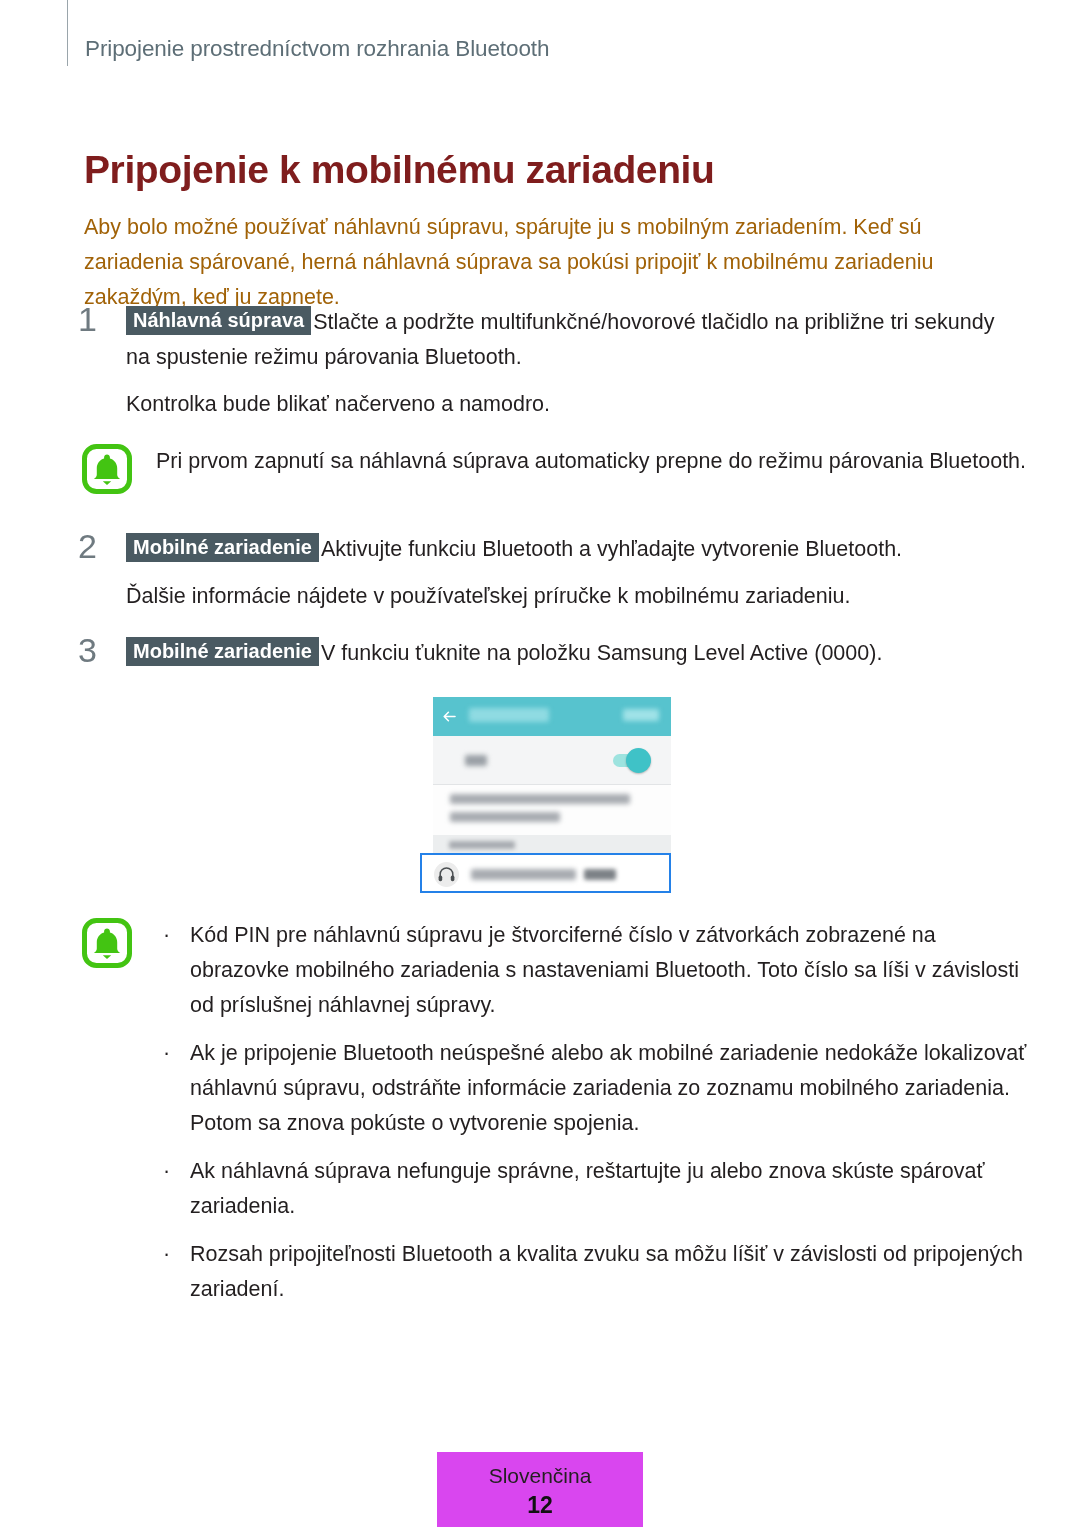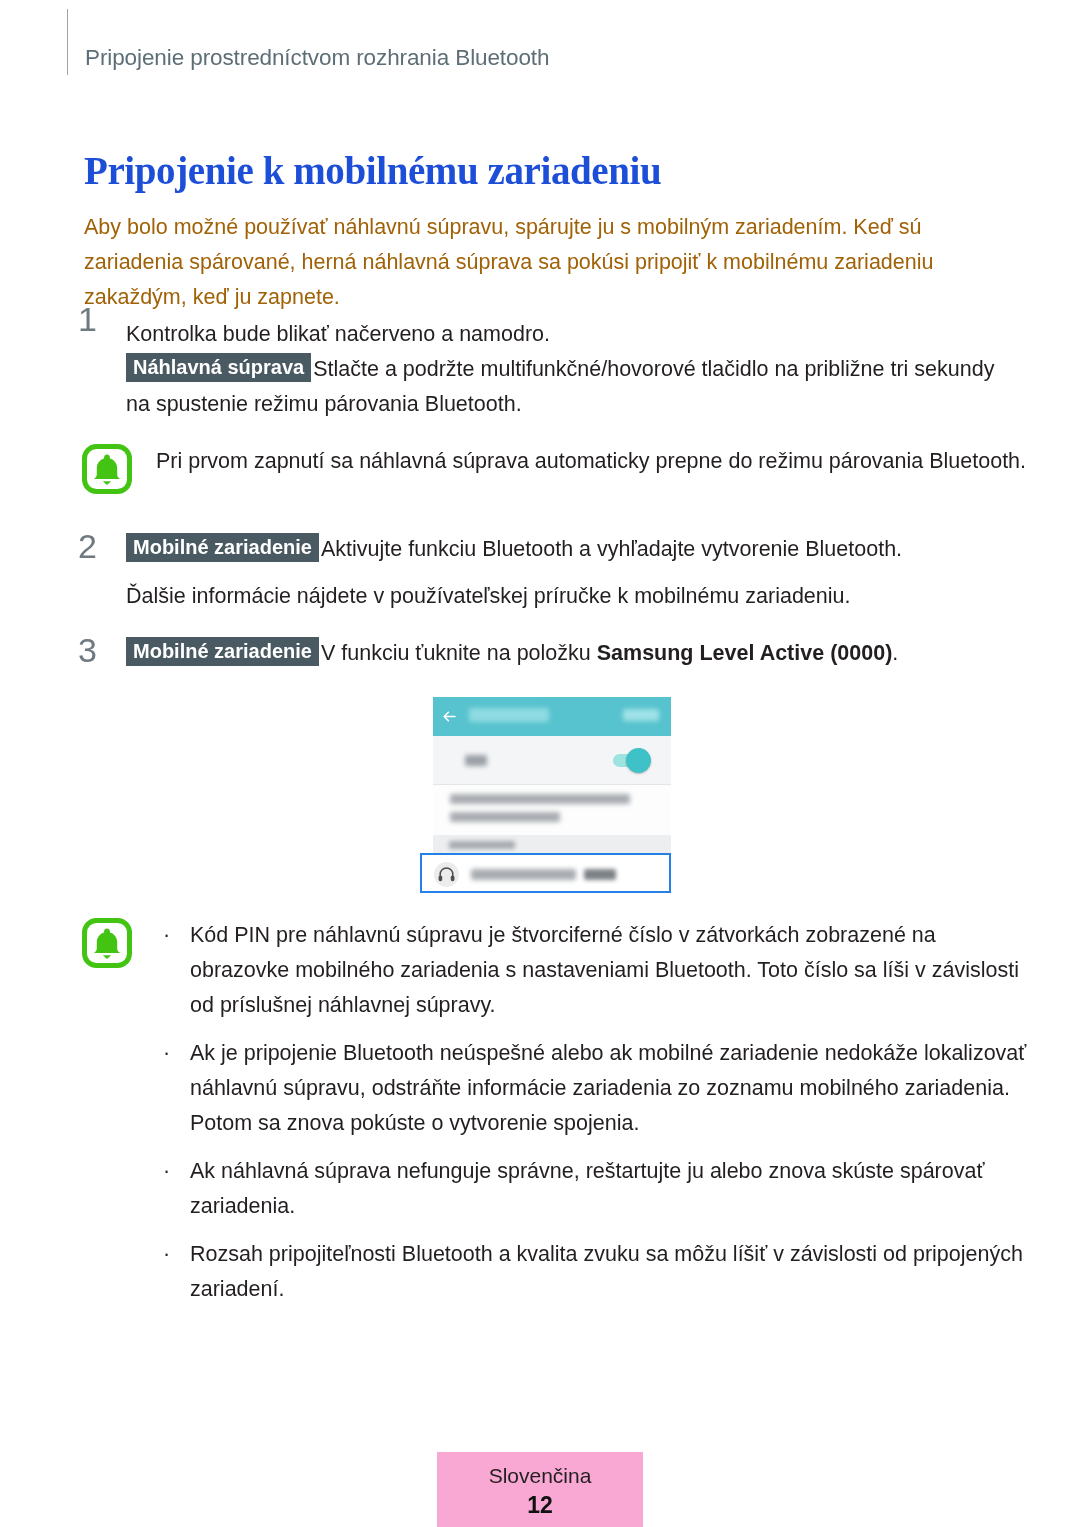--- a/index.html
+++ b/index.html
@@ -16,21 +16,20 @@
     overflow: hidden;
   }
 
   
   .page-header {
     position: absolute;
     left: 0;
     top: 0;
     width: 968px;
     height: 92px;
-    margin-top: 9px;
   }
   .header-rule {
     position: absolute;
     left: 67px;
     top: 0;
     width: 1px;
     height: 66px;
     background: #9aa5ab;
   }
   .header-title {
@@ -43,24 +42,23 @@
     white-space: nowrap;
   }
 
   
   .main-title {
     position: absolute;
     left: 84px;
     top: 122px;
     font-size: 39px;
     font-weight: bold;
-    color: #1d4ed8;
+    color: #7f1d1d;
     letter-spacing: -0.4px;
     white-space: nowrap;
-    font-family: Liberation Serif, serif;
   }
 
   
   .intro {
     position: absolute;
     left: 84px;
     top: 188px;
     width: 930px;
     font-size: 21.5px;
     line-height: 35px;
@@ -98,21 +96,21 @@
     padding: 2px 7px 3px 7px;
     line-height: 24px;
     vertical-align: 2px;
     margin-right: 2px;
   }
   .sub-line {
     margin-top: 12px;
     font-size: 21.5px;
     line-height: 35px;
   }
-  .bold-inline { font-weight: bold; text-align: right; }
+  .bold-inline { font-weight: normal; text-align: right; }
 
   
   .note {
     position: absolute;
     left: 82px;
     width: 950px;
   }
   .note-icon {
     position: absolute;
     left: 0;
@@ -295,21 +293,21 @@
     filter: blur(2.2px);
   }
 
   
   .footer-box {
     position: absolute;
     left: 437px;
     top: 1452px;
     width: 206px;
     height: 75px;
-    background: #f9a8d4;
+    background: #d946ef;
     text-align: center;
   }
   .footer-lang {
     margin-top: 10px;
     font-size: 21px;
     color: #231f20;
     line-height: 28px;
   }
   .footer-page {
     font-size: 23px;
@@ -325,24 +323,24 @@
   <div class="header-rule"></div>
   <div class="header-title">Pripojenie prostredníctvom rozhrania Bluetooth</div>
 </div>
 
 <h1 class="main-title">Pripojenie k mobilnému zariadeniu</h1>
 
 <p class="intro">Aby bolo možné používať náhlavnú súpravu, spárujte ju s mobilným zariadením. Keď sú zariadenia spárované, herná náhlavná súprava sa pokúsi pripojiť k mobilnému zariadeniu zakaždým, keď ju zapnete.</p>
 
 <div class="step" style="top:305px;">
   <div class="step-num">1</div>
-  <div class="step-body sub-line">Kontrolka bude blikať načerveno a namodro.</div>
   <div class="step-body">
     <span class="badge">Náhlavná súprava</span><span>Stlačte a podržte multifunkčné/hovorové tlačidlo na približne tri sekundy na spustenie režimu párovania Bluetooth.</span>
   </div>
+  <div class="step-body sub-line">Kontrolka bude blikať načerveno a namodro.</div>
 </div>
 
 <div class="note" style="top:436px;margin-top:8px;">
   <span class="note-icon">
     <svg width="50" height="50" viewBox="0 0 50 50" aria-hidden="true">
       <rect x="2.5" y="2.5" width="45" height="45" rx="12" ry="12" fill="none" stroke="#43c412" stroke-width="5"></rect>
       <path d="M25 10.5 c-1.6 0 -2.9 1.2 -2.9 2.8 v1.2 c-4.3 1.2 -7.3 5.1 -7.3 9.7 v6.3 c0 1.7 -0.9 3.2 -2.3 4.1 l-0.7 0.5 h26.4 l-0.7 -0.5 c-1.4 -0.9 -2.3 -2.4 -2.3 -4.1 v-6.3 c0 -4.6 -3 -8.5 -7.3 -9.7 v-1.2 c0 -1.6 -1.3 -2.8 -2.9 -2.8 z" fill="#43c412"></path>
       <path d="M20.8 37.3 h8.4 l-4.2 3.6 z" fill="#43c412"></path>
     </svg>
   </span>

